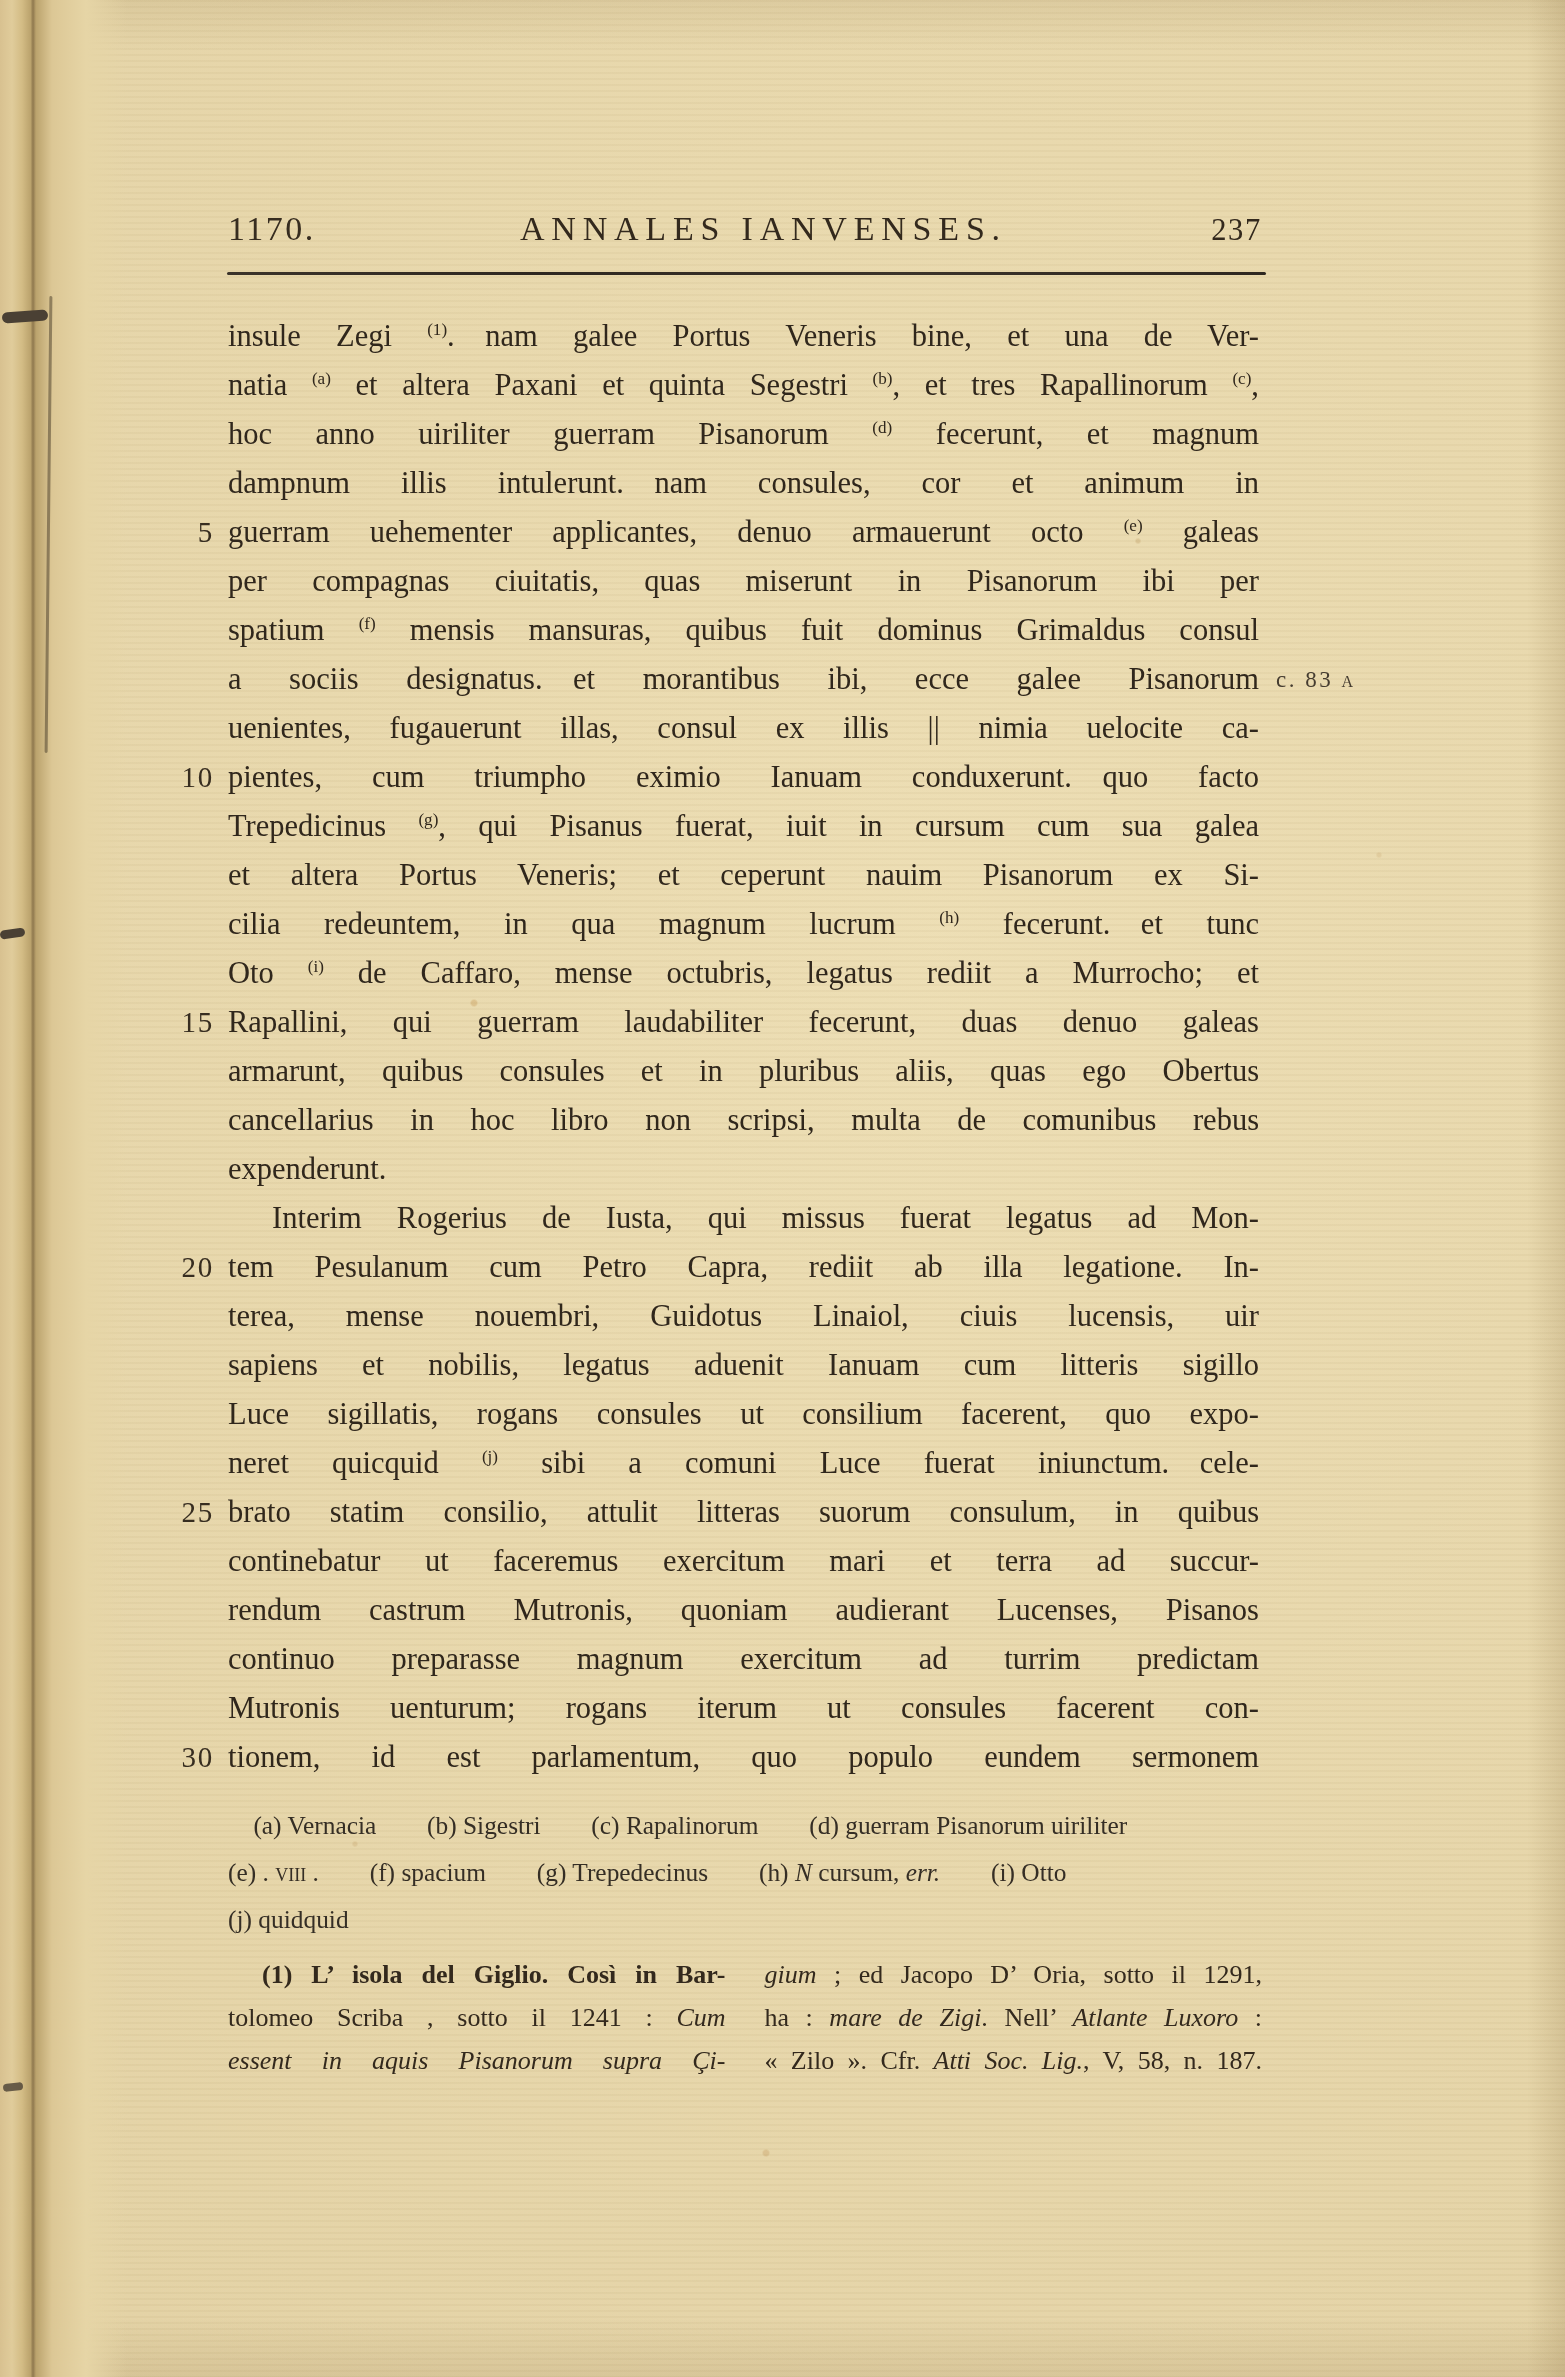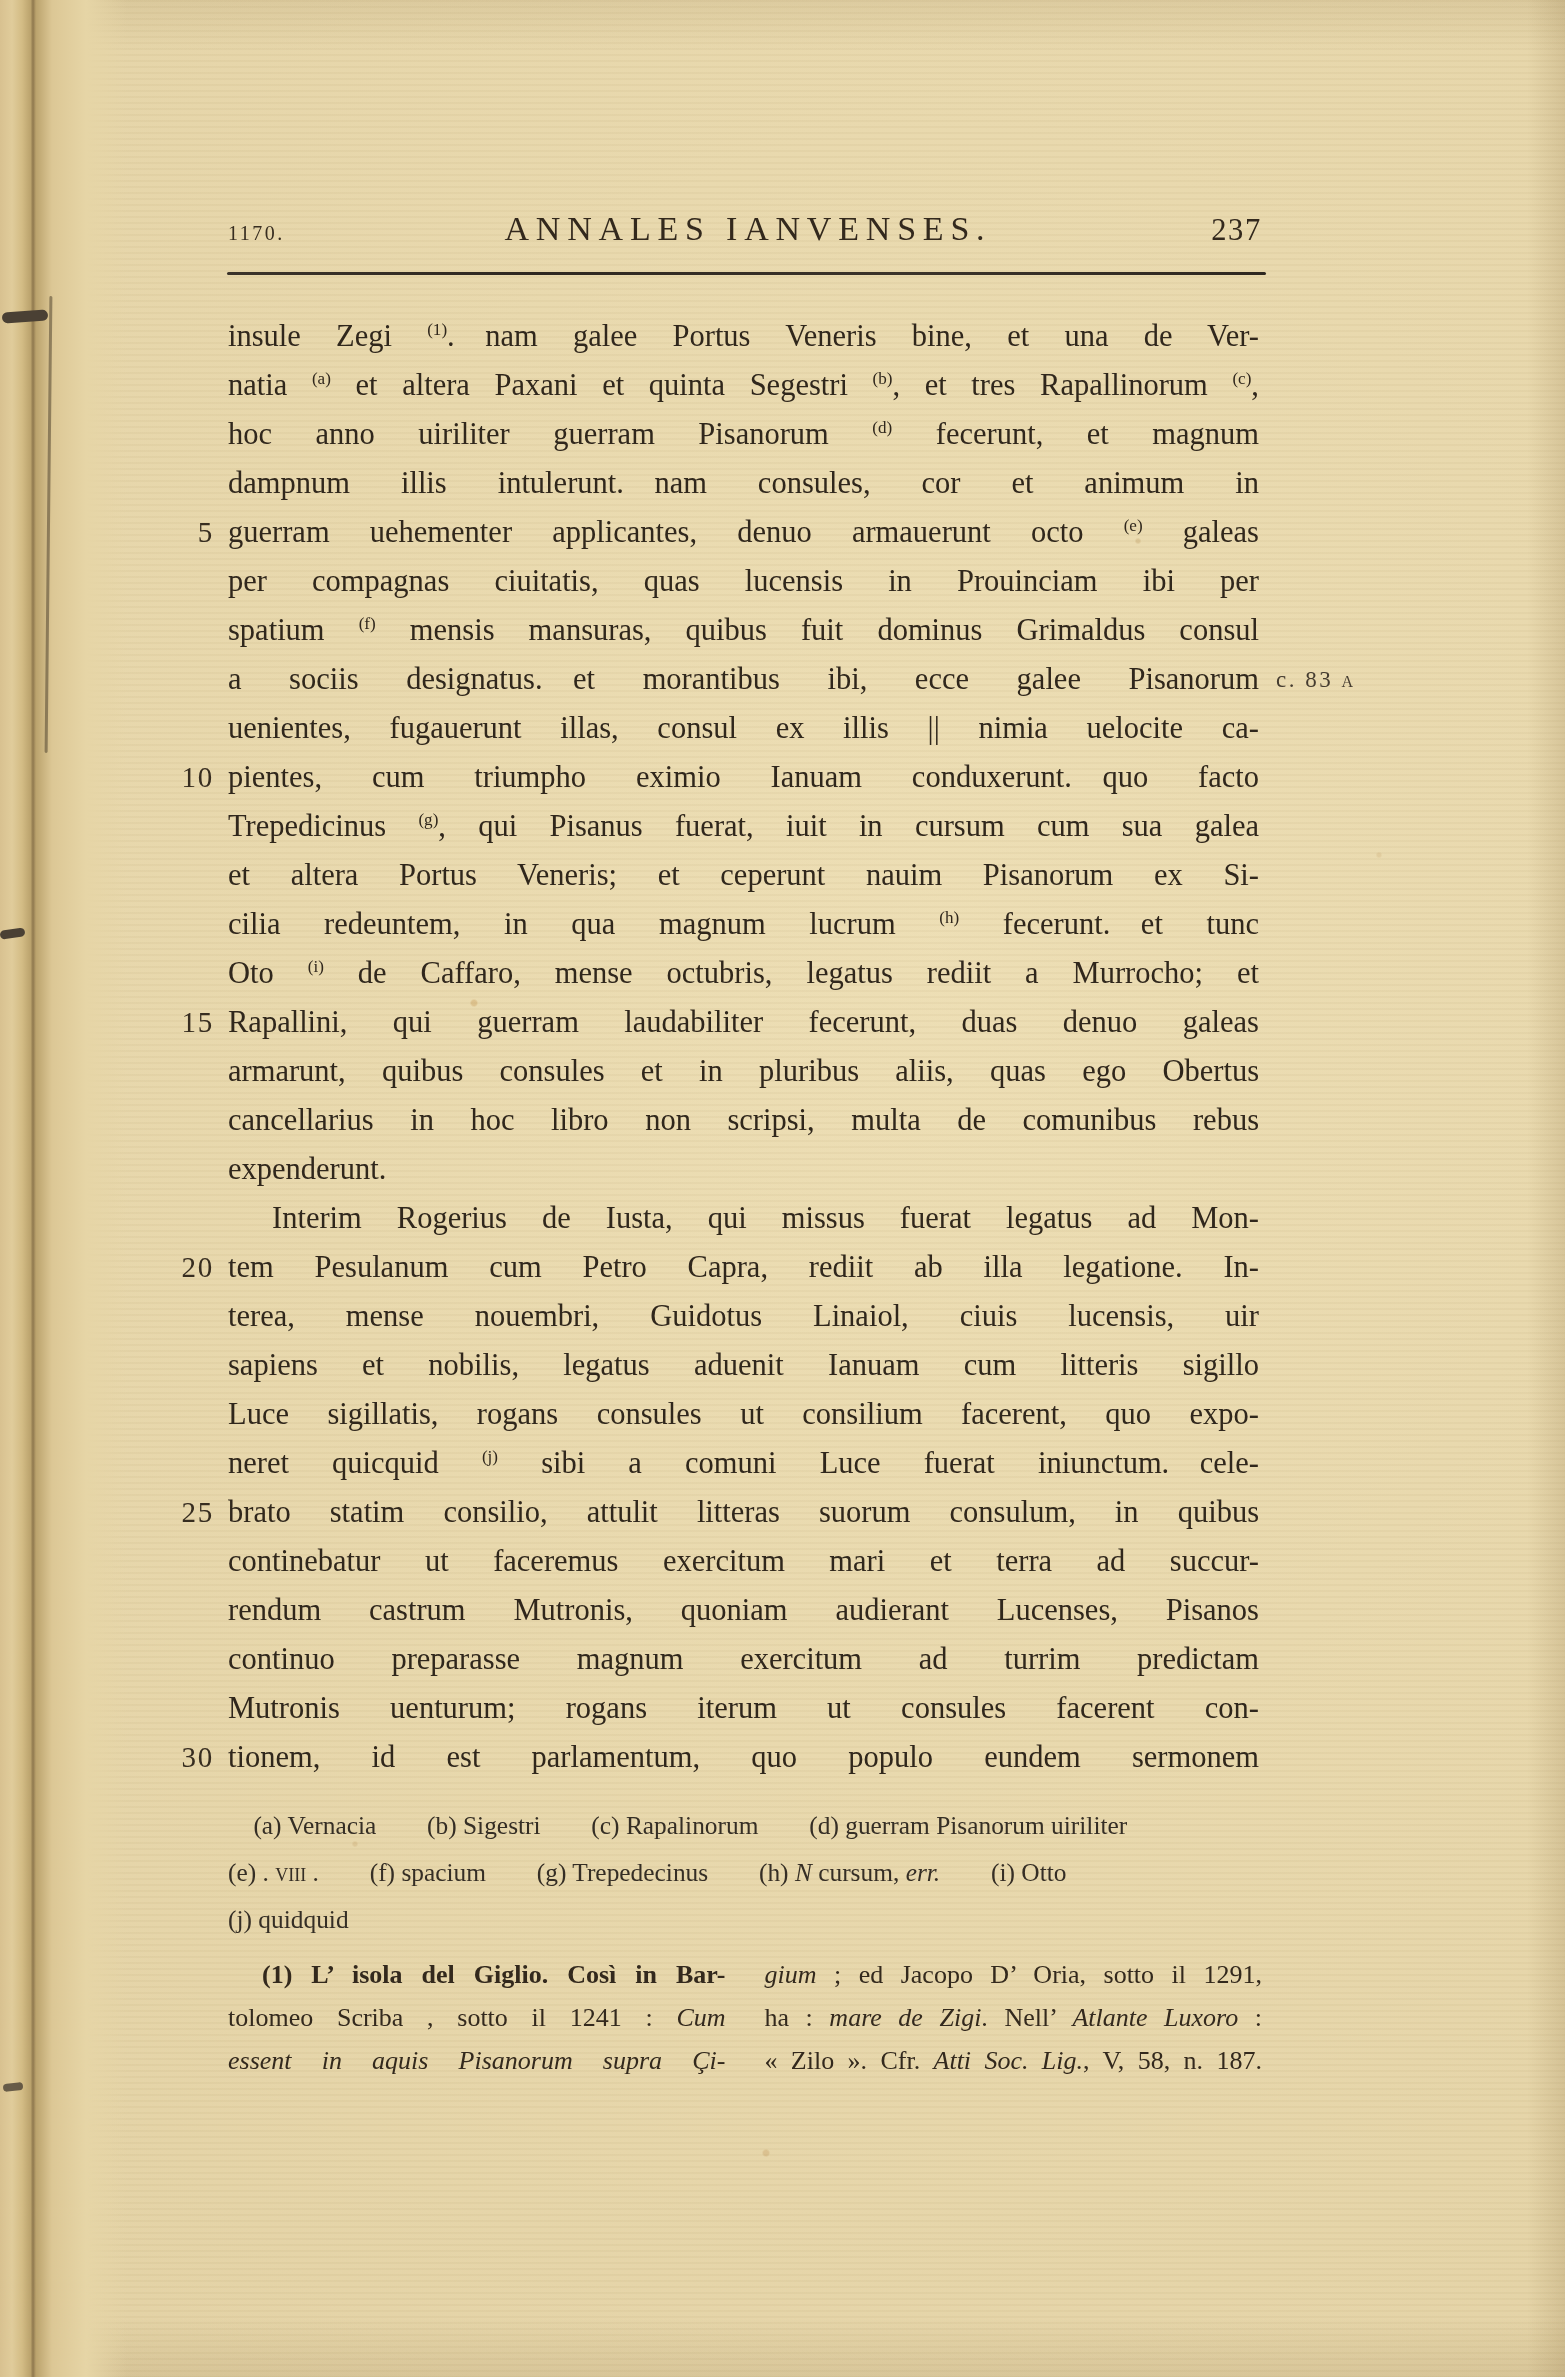--- a/index.html
+++ b/index.html
@@ -37,21 +37,21 @@
   }
   .stitch{position:absolute;background:#4a4034;border-radius:6px;}
   .s1{left:1.7px;top:311px;width:46px;height:11px;transform:rotate(-4deg);}
   .s2{left:0px;top:929px;width:25.4px;height:9.3px;transform:rotate(-8deg);}
   .s3{left:3.4px;top:2083px;width:20.3px;height:7.6px;transform:rotate(-6deg);opacity:.8;}
 
   .header{
     position:absolute;left:228px;top:210px;width:1034px;height:52px;
     display:flex;align-items:baseline;justify-content:space-between;
   }
-  .year{font-size:20px;letter-spacing:2.5px;color:#372d20;}
+  .year{font-size:34px;letter-spacing:2.5px;color:#372d20;}
   .title{font-size:34px;letter-spacing:6.8px;color:#33291d;}
   .pagenum{font-size:30.5px;letter-spacing:1.7px;color:#33291d;}
   .rule{
     position:absolute;left:227px;top:272px;width:1039px;height:3.4px;
     background:linear-gradient(90deg,#3b332a,#2e2720 30%,#3b332a 65%,#2e2720);
     border-radius:1.7px;
   }
 
   .textblock{
     position:absolute;left:228px;top:312px;width:1031px;
@@ -113,21 +113,21 @@
   <div class="rule"></div>
 
   <div class="margin-note">c. 83 <span class="sc">a</span></div>
 
   <div id="textblock" class="textblock">
       <div class="line">insule Zegi <sup>(1)</sup>. nam galee Portus Veneris bine, et una de Ver-</div>
       <div class="line">natia <sup>(a)</sup> et altera Paxani et quinta Segestri <sup>(b)</sup>, et tres Rapallinorum <sup>(c)</sup>,</div>
       <div class="line">hoc anno uiriliter guerram Pisanorum <sup>(d)</sup> fecerunt, et magnum</div>
       <div class="line">dampnum illis intulerunt. nam consules, cor et animum in</div>
       <div class="line">guerram uehementer applicantes, denuo armauerunt octo <sup>(e)</sup> galeas<span class="lnum">5</span></div>
-      <div class="line">per compagnas ciuitatis, quas lucensis in Prouinciam ibi per</div>
+      <div class="line">per compagnas ciuitatis, quas miserunt in Pisanorum ibi per</div>
       <div class="line">spatium <sup>(f)</sup> mensis mansuras, quibus fuit dominus Grimaldus consul</div>
       <div class="line">a sociis designatus. et morantibus ibi, ecce galee Pisanorum</div>
       <div class="line">uenientes, fugauerunt illas, consul ex illis || nimia uelocite ca-</div>
       <div class="line">pientes, cum triumpho eximio Ianuam conduxerunt. quo facto<span class="lnum">10</span></div>
       <div class="line">Trepedicinus <sup>(g)</sup>, qui Pisanus fuerat, iuit in cursum cum sua galea</div>
       <div class="line">et altera Portus Veneris; et ceperunt nauim Pisanorum ex Si-</div>
       <div class="line">cilia redeuntem, in qua magnum lucrum <sup>(h)</sup> fecerunt. et tunc</div>
       <div class="line">Oto <sup>(i)</sup> de Caffaro, mense octubris, legatus rediit a Murrocho; et</div>
       <div class="line">Rapallini, qui guerram laudabiliter fecerunt, duas denuo galeas<span class="lnum">15</span></div>
       <div class="line">armarunt, quibus consules et in pluribus aliis, quas ego Obertus</div>

